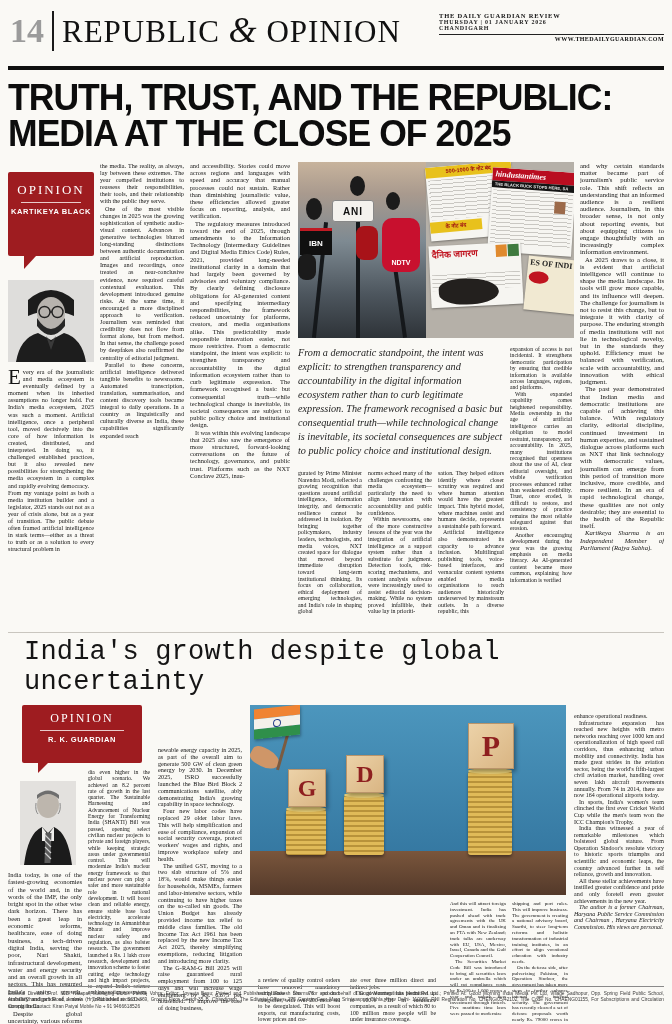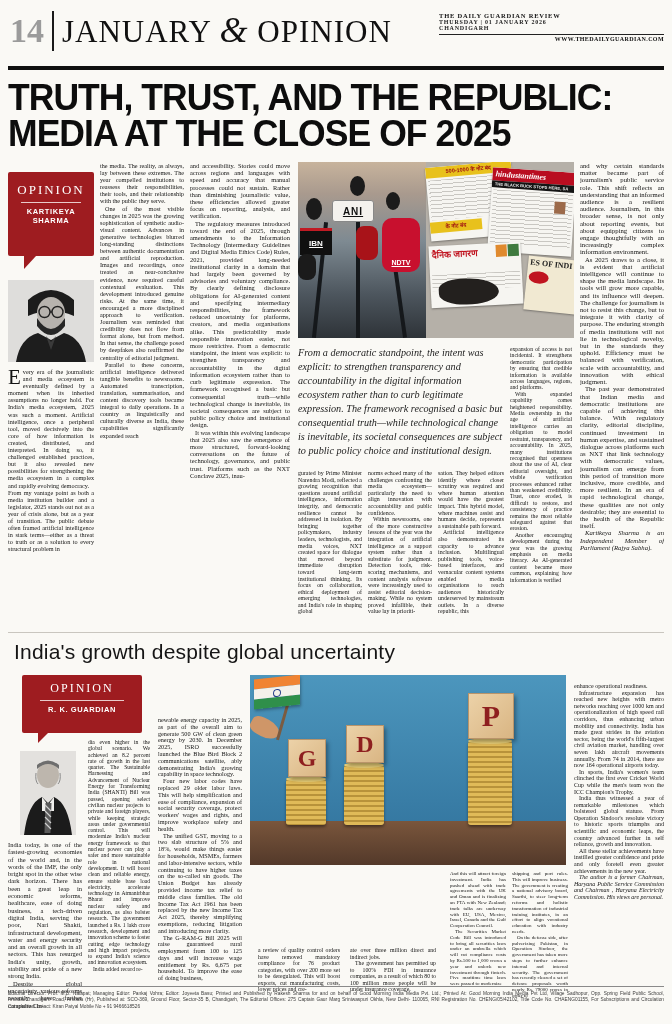--- a/index.html
+++ b/index.html
@@ -67,21 +67,21 @@
 
   .dropcap{float:left;font-size:21px;line-height:17px;padding:1px 2px 0 0;font-family:"Liberation Serif",serif;}
 
   
   .img1{display:flex;background:#9aa0a3;}
   .img1-left{position:relative;width:128px;height:100%;
     background:linear-gradient(180deg,#c7b39c 0%,#a99a8e 18%,#7e8a92 45%,#4d565e 75%,#2e3338 100%);}
   .mic-head{position:absolute;background:#1b1b1b;border-radius:50%;}
   .mic-stem{position:absolute;background:#15181b;}
   .ws{position:absolute;display:flex;align-items:center;justify-content:center;
-    font-family:"Liberation Sans",sans-serif;font-weight:bold;text-decoration:underline;}
+    font-family:"Liberation Sans",sans-serif;font-weight:bold;}
   .ws-ani{background:#f4f2ee;color:#111;border-radius:3px;font-size:10px;letter-spacing:1px;border:1px solid #888;}
   .ws-ibn{background:#101010;color:#fff;font-size:8px;border-top:3px solid #c01b24;}
   .ws-ndtv{background:#c8102e;color:#fff;border-radius:10px;font-size:7px;align-items:flex-end;padding-bottom:6px;}
   .ws-red{background:#a81319;border-radius:8px;}
   .img1-right{position:relative;width:148px;height:100%;background:#b5b0a8;}
   .np{position:absolute;background:#f6f5f1;box-shadow:0 1px 2px rgba(0,0,0,.35);overflow:hidden;}
   .np .lines{margin:2px;height:40px;
     background:repeating-linear-gradient(180deg,#c9c7c2 0 1px,transparent 1px 4px);}
   .np-strip-y{background:#e8c11c;color:#a11212;font-weight:bold;font-size:5.5px;
     font-family:"Liberation Sans",sans-serif;text-align:center;line-height:11px;height:11px;white-space:nowrap;}
@@ -111,37 +111,37 @@
     box-shadow:2px 3px 4px rgba(0,0,0,.35);}
   .flagpole{position:absolute;width:3px;height:58px;background:#7b5b40;transform:rotate(16deg);}
   .flag{position:absolute;width:46px;height:30px;transform:skewY(-6deg);box-shadow:1px 2px 3px rgba(0,0,0,.3);}
   .flag .s1{height:10px;background:#f08433;}
   .flag .s2{height:10px;background:#f4f1ea;position:relative;}
   .flag .s3{height:10px;background:#2f8f4a;}
   .chakra{position:absolute;left:19px;top:2px;width:6px;height:6px;border-radius:50%;border:1px solid #27408b;}
   .hand{position:absolute;width:30px;height:18px;background:#cf9668;border-radius:40% 60% 60% 40%;transform:rotate(28deg);}
 
   .thin-divider{border-top:1px solid #c9c6bf;margin:6px 0 4px 0;}
-  .headline2{font-family:Liberation Sans, sans-serif;font-size:21px;line-height:30px;color:#151515;margin:2px 0 8px 6px;letter-spacing:.2px;}
+  .headline2{font-family:Liberation Mono, monospace;font-size:27px;line-height:30px;color:#151515;margin:2px 0 8px 16px;letter-spacing:.2px;}
 
   
   .footer{position:absolute;left:8px;right:8px;bottom:14px;border-top:1px solid #8a8a8a;padding-top:4px;}
   .footer-text{font-family:"Liberation Sans",sans-serif;font-size:4.8px;line-height:6.4px;color:#3c3c3c;text-align:justify;}
 </style>
 </head>
 <body>
 
 <div class="page">
 
   <div class="masthead">
     <div class="mh-left">
       <div class="mh-pageno">14</div>
       <div class="mh-vrule"></div>
       <div class="mh-section">
-        <span>JANUARY</span>
+        <span>REPUBLIC</span>
         <span class="mh-amp">&amp;</span>
         <span>OPINION</span>
       </div>
     </div>
     <div class="mh-right">
       <div class="mh-pub">THE DAILY GUARDIAN REVIEW</div>
       <div class="mh-date">THURSDAY | 01 JANUARY 2026</div>
       <div class="mh-city">CHANDIGARH</div>
       <div class="mh-rule"></div>
       <div class="mh-web">WWW.THEDAILYGUARDIAN.COM</div>
@@ -149,21 +149,21 @@
   </div>
 
   <div class="headline1">TRUTH, TRUST, AND THE REPUBLIC: MEDIA AT THE CLOSE OF 2025</div>
 
   <div class="artbody" style="height:468px;">
 
     <div class="abs" style="left:0;top:14px;width:86px;">
       <div class="bubble" style="height:84px;">
         <div class="op">OPINION</div>
         <div class="oprule"></div>
-        <div class="auth">KARTIKEYA SHARMA</div>
+        <div class="auth">KARTIKEYA BLACK</div>
       </div>
       <div class="tail"></div>
     </div>
 
     <div class="abs photo" style="left:0;top:122px;width:86px;height:82px;">
       <svg width="86" height="82" viewBox="0 0 86 82">
         <rect width="86" height="82" fill="#dedddb"></rect>
         <path d="M20,20 Q43,0 66,20 L66,36 Q43,26 20,36 Z" fill="#1c1c1c"></path>
         <ellipse cx="43" cy="33" rx="14" ry="16" fill="#b7b3ae"></ellipse>
         <circle cx="36.5" cy="32" r="5.5" fill="none" stroke="#222" stroke-width="1.4"></circle>

